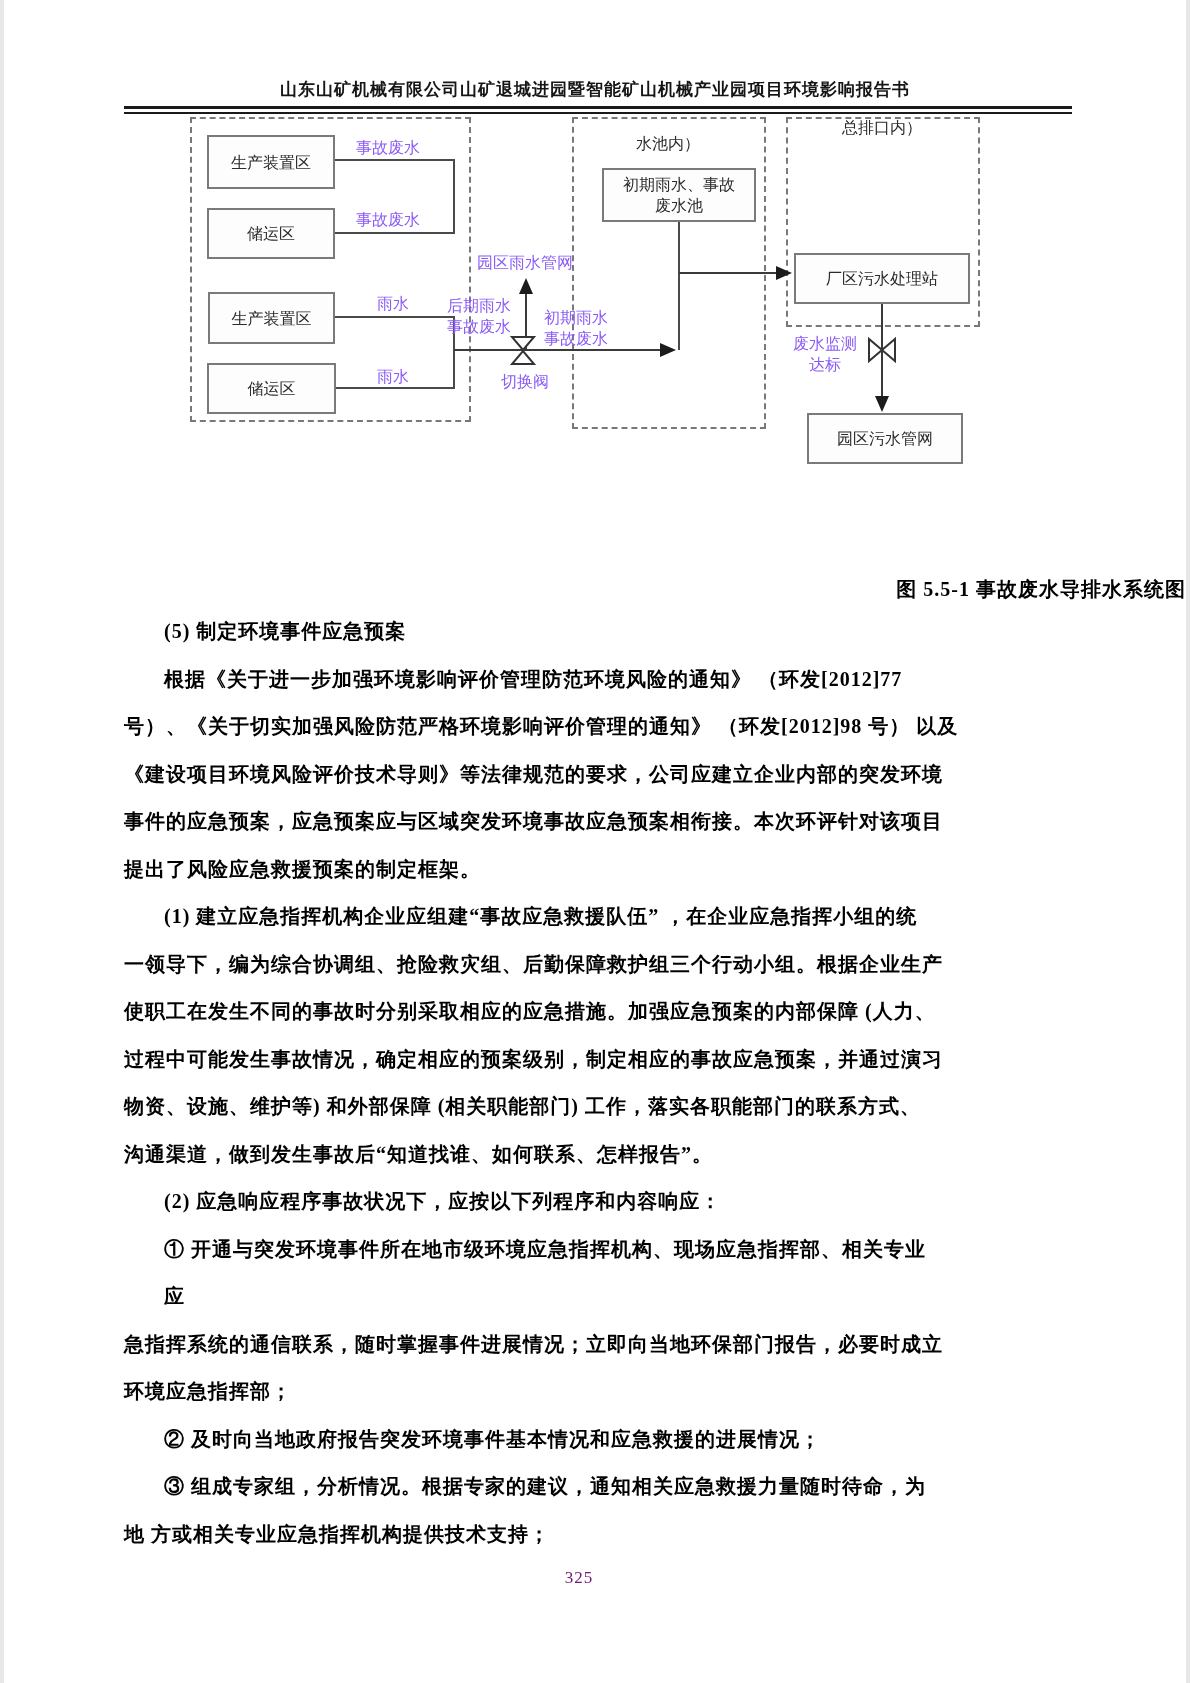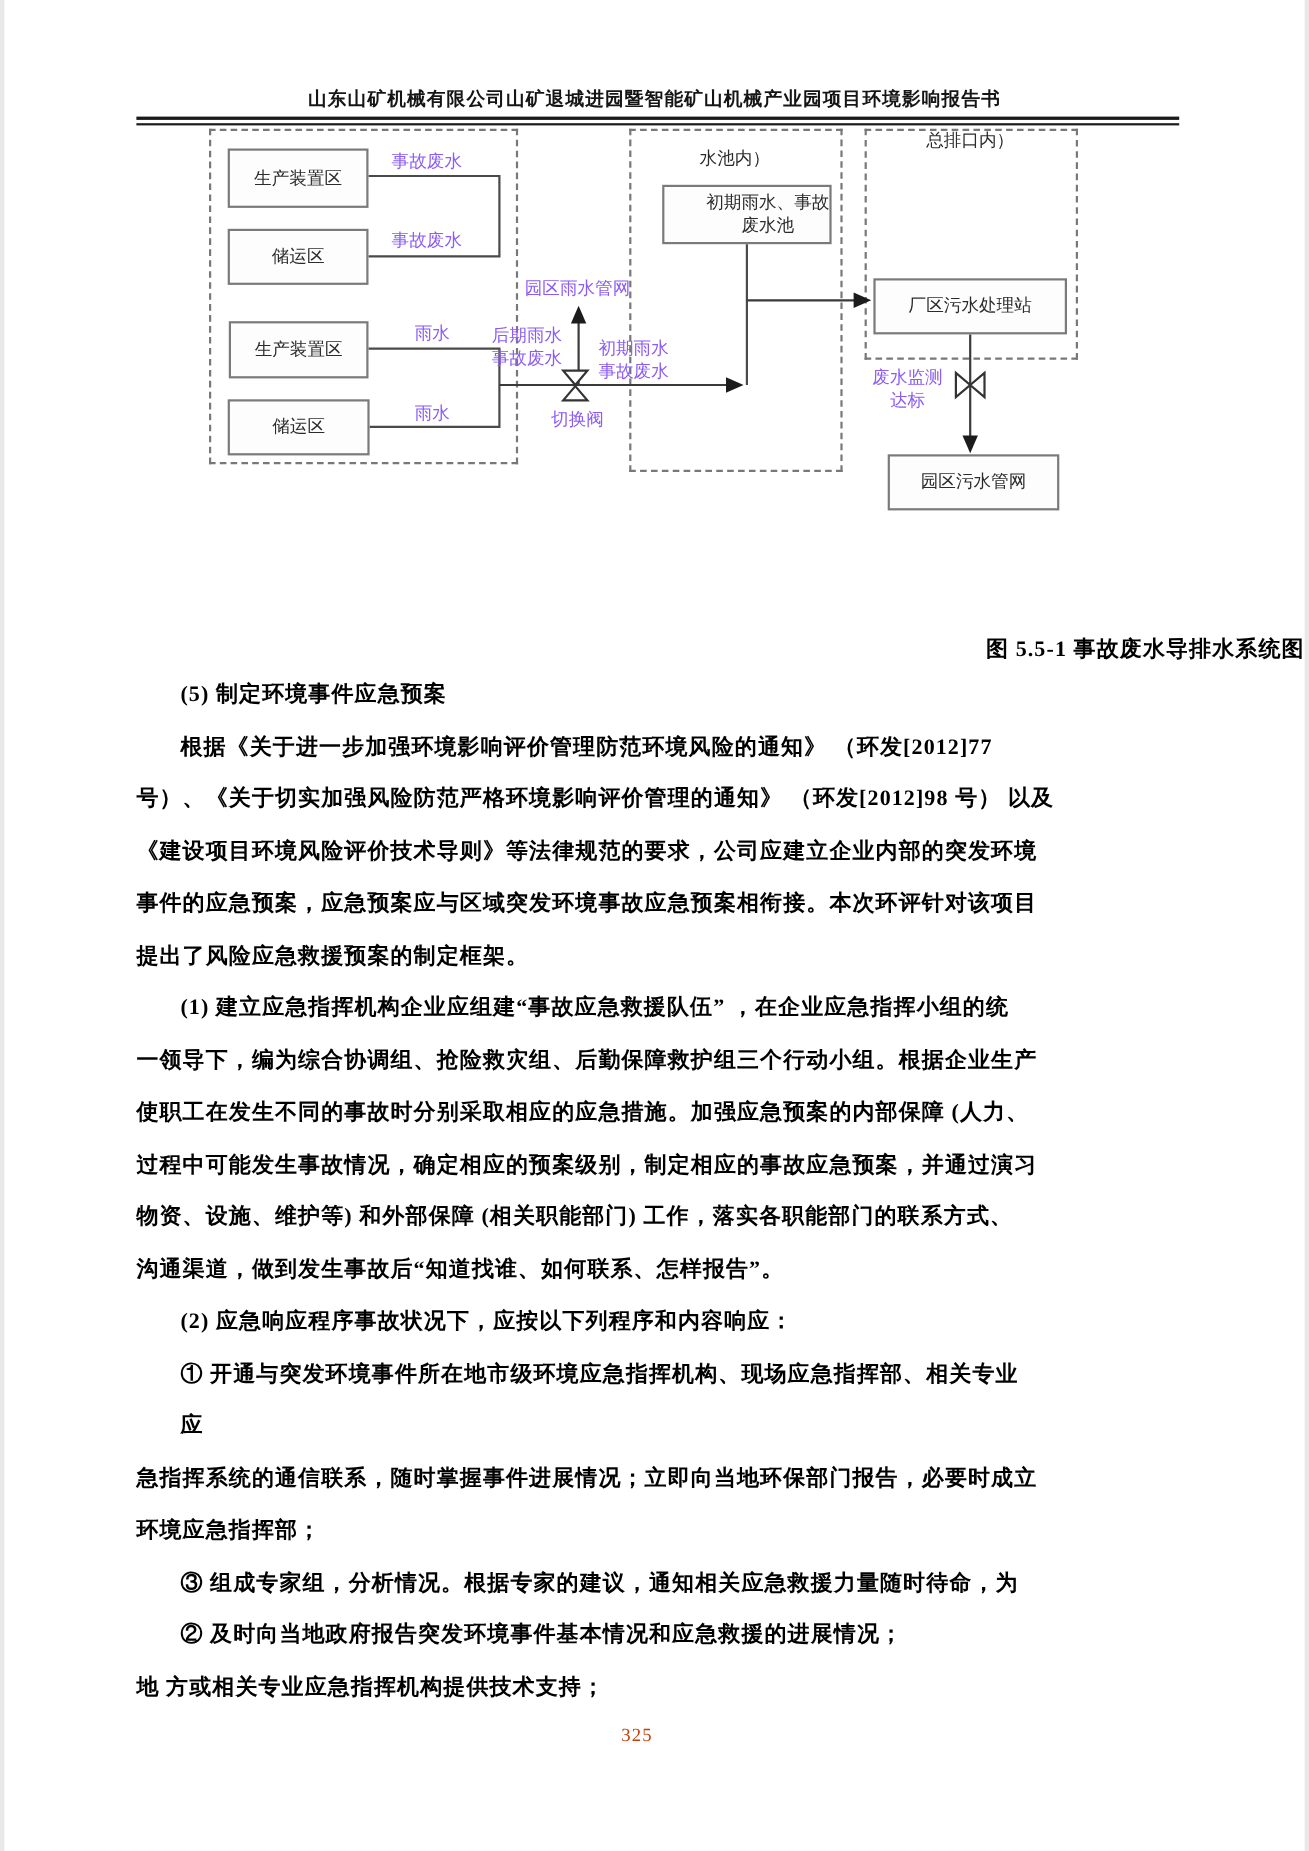--- a/index.html
+++ b/index.html
@@ -43,21 +43,21 @@
   
   .body-text{
     position:absolute;top:608px;left:120px;width:952px;
     font-size:20px;font-weight:600;color:#000;letter-spacing:1px;
   }
   .bline{line-height:47.5px;height:47.5px;white-space:nowrap;}
   .bline.ind2{padding-left:40px;}
   
   .page-number{
     position:absolute;top:1568px;left:0;width:1150px;text-align:center;
-    font-size:17px;color:#c2410c;letter-spacing:1px;
+    font-size:17px;color:#701a75;letter-spacing:1px;
   }
 </style>
 </head>
 <body>
 
 <div id="page">
 
   <div class="header-title">山东山矿机械有限公司山矿退城进园暨智能矿山机械产业园项目环境影响报告书</div>
   <div class="header-rule"></div>
 
@@ -109,21 +109,21 @@
   </div>
   <div class="dbox" style="left:203px;top:208px;width:124px;height:47px;">
     <span>储运区</span>
   </div>
   <div class="dbox" style="left:204px;top:292px;width:123px;height:48px;">
     <span>生产装置区</span>
   </div>
   <div class="dbox" style="left:203px;top:363px;width:125px;height:47px;">
     <span>储运区</span>
   </div>
-  <div class="dbox" style="left:598px;top:168px;width:150px;height:50px;justify-content:flex-end;">
+  <div class="dbox" style="left:598px;top:168px;width:150px;height:50px;">
     <span>
       <span style="display:block">初期雨水、事故</span>
       <span style="display:block">废水池</span>
     </span>
   </div>
   <div class="dbox" style="left:790px;top:253px;width:172px;height:47px;">
     <span>厂区污水处理站</span>
   </div>
   <div class="dbox" style="left:803px;top:413px;width:152px;height:47px;">
     <span>园区污水管网</span>
@@ -161,20 +161,20 @@
       <div class="bline">一领导下，编为综合协调组、抢险救灾组、后勤保障救护组三个行动小组。根据企业生产</div>
       <div class="bline">使职工在发生不同的事故时分别采取相应的应急措施。加强应急预案的内部保障 (人力、</div>
       <div class="bline">过程中可能发生事故情况，确定相应的预案级别，制定相应的事故应急预案，并通过演习</div>
       <div class="bline">物资、设施、维护等) 和外部保障 (相关职能部门) 工作，落实各职能部门的联系方式、</div>
       <div class="bline">沟通渠道，做到发生事故后“知道找谁、如何联系、怎样报告”。</div>
       <div class="bline ind2">(2) 应急响应程序事故状况下，应按以下列程序和内容响应：</div>
       <div class="bline ind2">① 开通与突发环境事件所在地市级环境应急指挥机构、现场应急指挥部、相关专业</div>
       <div class="bline ind2">应</div>
       <div class="bline">急指挥系统的通信联系，随时掌握事件进展情况；立即向当地环保部门报告，必要时成立</div>
       <div class="bline">环境应急指挥部；</div>
+      <div class="bline ind2">② 及时向当地政府报告突发环境事件基本情况和应急救援的进展情况；</div>
       <div class="bline ind2">③ 组成专家组，分析情况。根据专家的建议，通知相关应急救援力量随时待命，为</div>
-      <div class="bline ind2">② 及时向当地政府报告突发环境事件基本情况和应急救援的进展情况；</div>
       <div class="bline">地 方或相关专业应急指挥机构提供技术支持；</div>
     </div>
 
   <div class="page-number">325</div>
 
 </div>
 
 </body></html>

